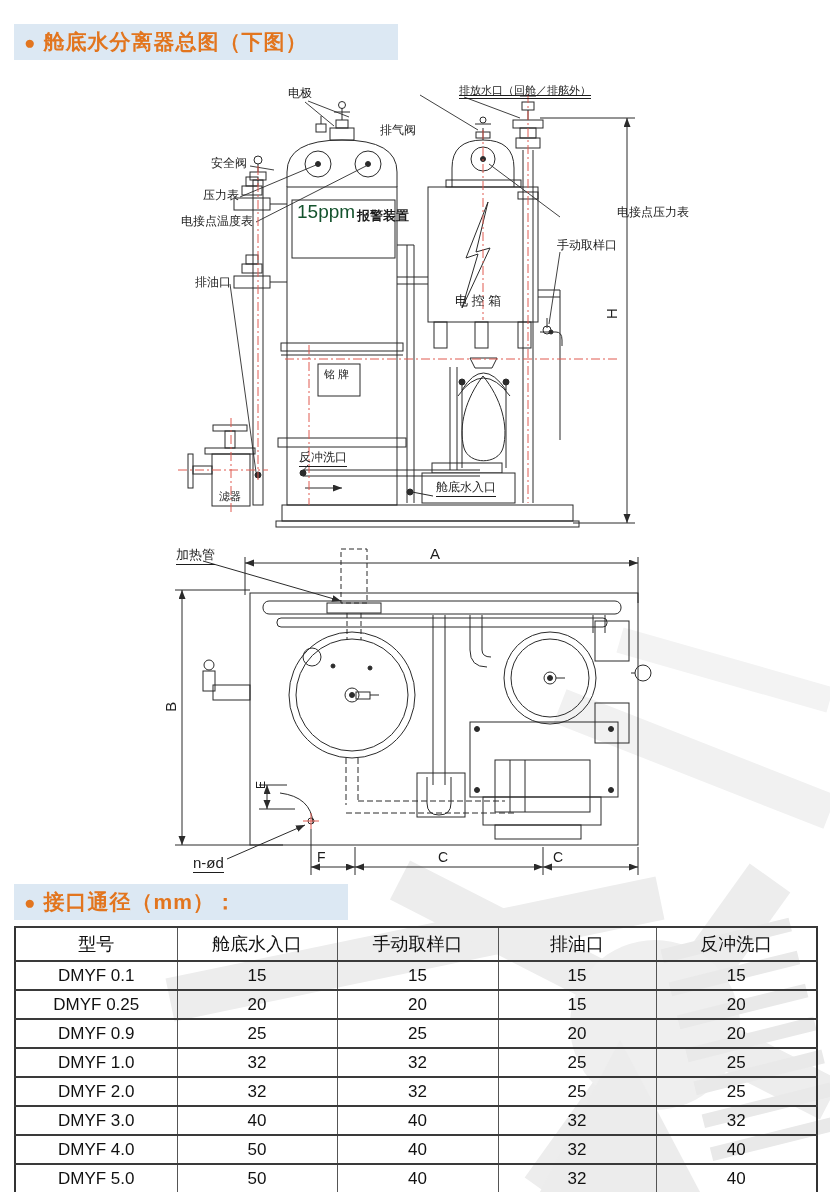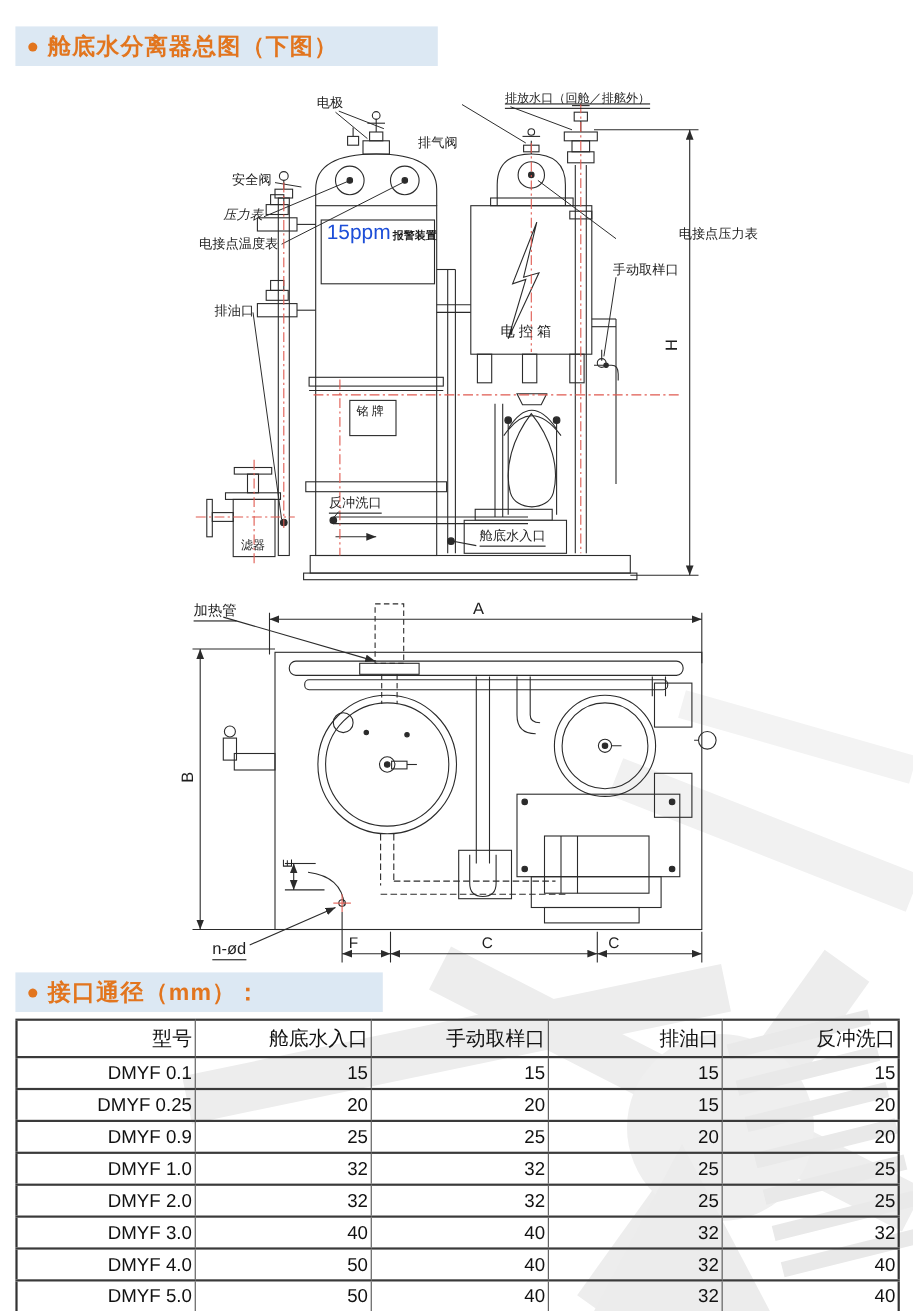--- a/index.html
+++ b/index.html
@@ -10,26 +10,26 @@
   .dg{z-index:1;}
   .strip{position:absolute;left:14px;display:flex;align-items:center;gap:8px;
          background:#dce8f3;height:36px;padding:0 14px 0 10px;z-index:2;}
   .strip .bullet{color:#e2751e;font-size:19px;line-height:1;}
   .strip .stitle{color:#e2751e;font-size:21px;font-weight:bold;letter-spacing:1px;}
   .lbl{position:absolute;z-index:3;font-size:12px;line-height:1.15;white-space:nowrap;color:#1d1d1d;}
   .u{border-bottom:1px solid #1d1d1d;padding-bottom:1px;}
   .rot{transform:rotate(-90deg);transform-origin:center;}
   .dim{font-size:15px;}
   .ppm{position:absolute;left:297px;top:201px;z-index:3;display:flex;align-items:flex-start;gap:2px;}
-  .ppm .big{font-size:19px;color:#1d4ed8;}
-  .ppm .small{font-size:10px;font-weight:bold;margin-top:6px;color:#1d1d1d;}
+  .ppm .big{font-size:19px;color:#14532d;}
+  .ppm .small{font-size:13px;font-weight:bold;margin-top:6px;color:#1d1d1d;}
   #spec-table{position:absolute;left:14px;top:926px;z-index:2;border-collapse:collapse;
               width:802px;table-layout:fixed;background:transparent;}
   #spec-table th,#spec-table td{border-left:1px solid #555;border-top:2px solid #3a3a3a;
-              text-align:right;font-size:17px;color:#111;height:25px;padding:1px 2px;}
+              text-align:center;font-size:17px;color:#111;height:25px;padding:1px 2px;}
   #spec-table{border:2px solid #333;}
   #spec-table th{height:30px;font-weight:normal;font-size:18px;}
 </style>
 </head>
 <body>
 
 <div id="page">
 
   <svg class="wm" width="830" height="1192" viewBox="0 0 830 1192">
     <g stroke="#ededed" fill="none">
@@ -215,21 +215,21 @@
       <line x1="115" y1="279" x2="450" y2="279"></line>
       <line x1="8" y1="390" x2="98" y2="390"></line>
       <line x1="61" y1="338" x2="61" y2="434"></line>
     </g>
   </svg>
 
   <span class="lbl" style="left:288px;top:87px;">电极</span>
   <span class="lbl" style="left:380px;top:84px;margin-top:40px;">排气阀</span>
   <span class="lbl u" style="left:459px;top:84px;font-size:11px;text-decoration:underline;">排放水口（回舱／排舷外）</span>
   <span class="lbl" style="left:211px;top:157px;">安全阀</span>
-  <span class="lbl" style="left:203px;top:189px;font-style:italic;">压力表</span>
+  <span class="lbl" style="left:203px;top:189px;">压力表</span>
   <span class="lbl" style="left:181px;top:215px;">电接点温度表</span>
   <span class="lbl" style="left:195px;top:276px;">排油口</span>
   <div class="ppm">
     <span class="big">15ppm</span>
     <span class="small">报警装置</span>
   </div>
   <span class="lbl" style="left:590px;top:206px;margin-left:27px;">电接点压力表</span>
   <span class="lbl" style="left:557px;top:239px;">手动取样口</span>
   <span class="lbl" style="left:455px;top:294px;font-size:13px;text-align:center;">电 控 箱</span>
   <span class="lbl" style="left:324px;top:368px;font-size:11px;">铭 牌</span>

